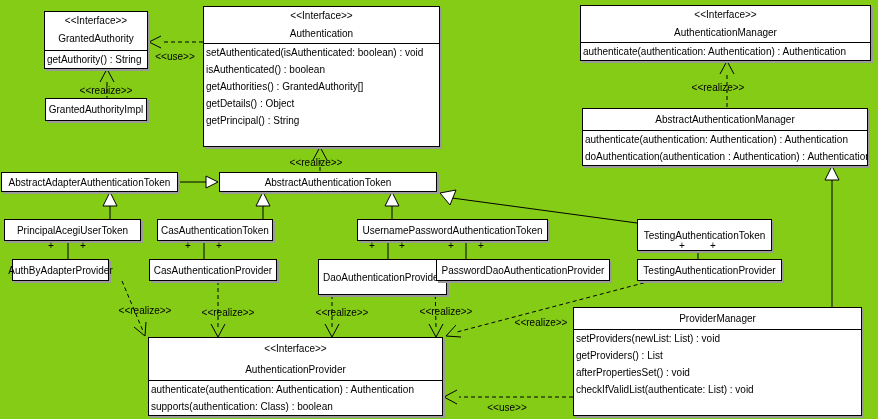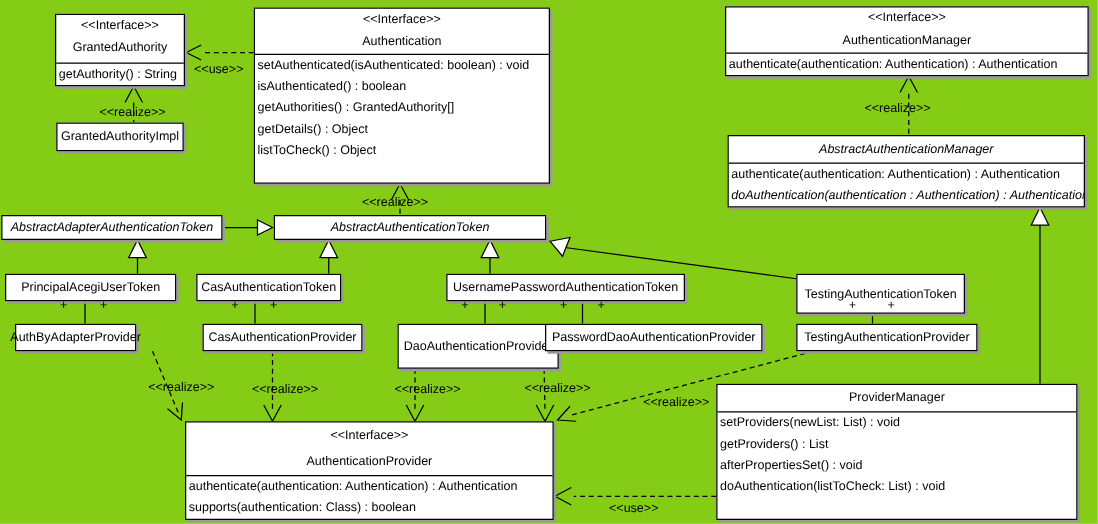--- a/index.html
+++ b/index.html
@@ -16,21 +16,21 @@
   }
   .cls .hd { text-align:center; overflow:hidden; }
   .cls .hd .st { line-height:18px; height:18px; }
   .cls .hd .nm { line-height:18px; height:18px; }
   .cls .methods { border-top:1px solid #000; }
   .cls .m {
     line-height:17px; height:17px; padding:0 2px;
     white-space:nowrap; overflow:hidden; text-align:left;
   }
   .cls.single { display:flex; align-items:center; justify-content:center; text-align:center; }
-  .it { font-style:italic; }
+  .it { }
   .lbl {
     position:absolute; transform:translate(-50%,-50%);
     white-space:nowrap; z-index:3; font-size:10px;
   }
 </style>
 </head>
 <body>
 
 <div id="stage">
 
@@ -150,21 +150,21 @@
   <div class="cls" style="left:203px;top:6px;width:237px;height:141px">
     <div class="hd" style="height:36px">
       <div class="st">&lt;&lt;Interface&gt;&gt;</div>
       <div class="nm">Authentication</div>
     </div>
     <div class="methods">
       <div class="m">setAuthenticated(isAuthenticated: boolean) : void</div>
       <div class="m">isAuthenticated() : boolean</div>
       <div class="m">getAuthorities() : GrantedAuthority[]</div>
       <div class="m">getDetails() : Object</div>
-      <div class="m">listToCheck() : Object</div>
+      <div class="m">getPrincipal() : String</div>
     </div>
   </div>
 
   <div class="cls" style="left:580px;top:5px;width:291px;height:56px">
     <div class="hd" style="height:36px">
       <div class="st">&lt;&lt;Interface&gt;&gt;</div>
       <div class="nm">AuthenticationManager</div>
     </div>
     <div class="methods">
       <div class="m">authenticate(authentication: Authentication) : Authentication</div>
@@ -202,21 +202,21 @@
   </div>
 
   <div class="cls single" style="left:637px;top:219px;width:135px;height:32px">
     <span>TestingAuthenticationToken</span>
   </div>
 
   <div class="cls single" style="left:12px;top:259px;width:97px;height:22px">
     <span>AuthByAdapterProvider</span>
   </div>
 
-  <div class="cls single" style="left:162px;top:259px;width:128px;height:22px">
+  <div class="cls single" style="left:149px;top:259px;width:128px;height:22px">
     <span>CasAuthenticationProvider</span>
   </div>
 
   <div class="cls single" style="left:318px;top:259px;width:129px;height:36px">
     <span>DaoAuthenticationProvider</span>
   </div>
 
   <div class="cls single" style="left:436px;top:259px;width:174px;height:22px">
     <span>PasswordDaoAuthenticationProvider</span>
   </div>
@@ -237,21 +237,21 @@
   </div>
 
   <div class="cls" style="left:573px;top:307px;width:289px;height:109px">
     <div class="hd" style="height:21px">
       <div class="nm" style="line-height:21px;height:21px">ProviderManager</div>
     </div>
     <div class="methods">
       <div class="m">setProviders(newList: List) : void</div>
       <div class="m">getProviders() : List</div>
       <div class="m">afterPropertiesSet() : void</div>
-      <div class="m">doAuthentication(listToCheck: List) : void</div>
+      <div class="m">checkIfValidList(authenticate: List) : void</div>
     </div>
   </div>
 
   <div class="lbl" style="left:175px;top:56px">&lt;&lt;use&gt;&gt;</div>
   <div class="lbl" style="left:106px;top:90px">&lt;&lt;realize&gt;&gt;</div>
   <div class="lbl" style="left:316px;top:162px">&lt;&lt;realize&gt;&gt;</div>
   <div class="lbl" style="left:718px;top:87px">&lt;&lt;realize&gt;&gt;</div>
   <div class="lbl" style="left:145px;top:310px">&lt;&lt;realize&gt;&gt;</div>
   <div class="lbl" style="left:228px;top:312px">&lt;&lt;realize&gt;&gt;</div>
   <div class="lbl" style="left:342px;top:312px">&lt;&lt;realize&gt;&gt;</div>

